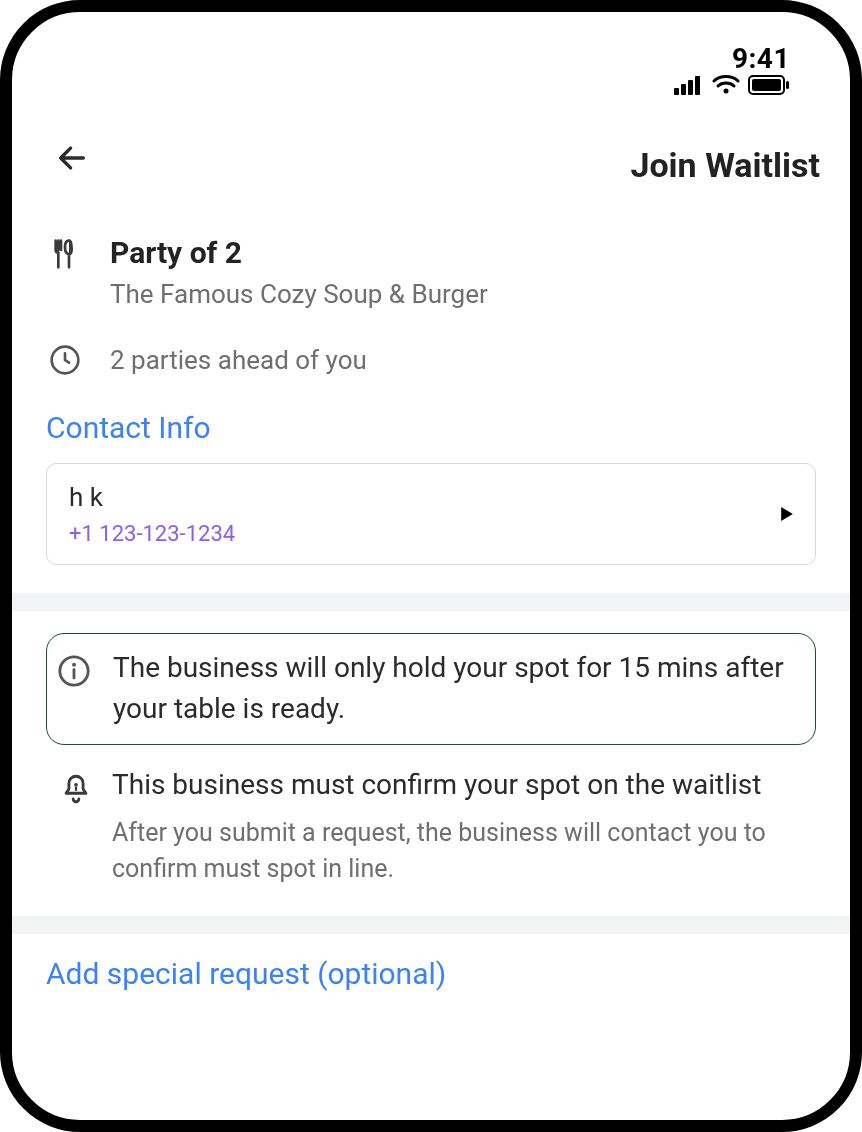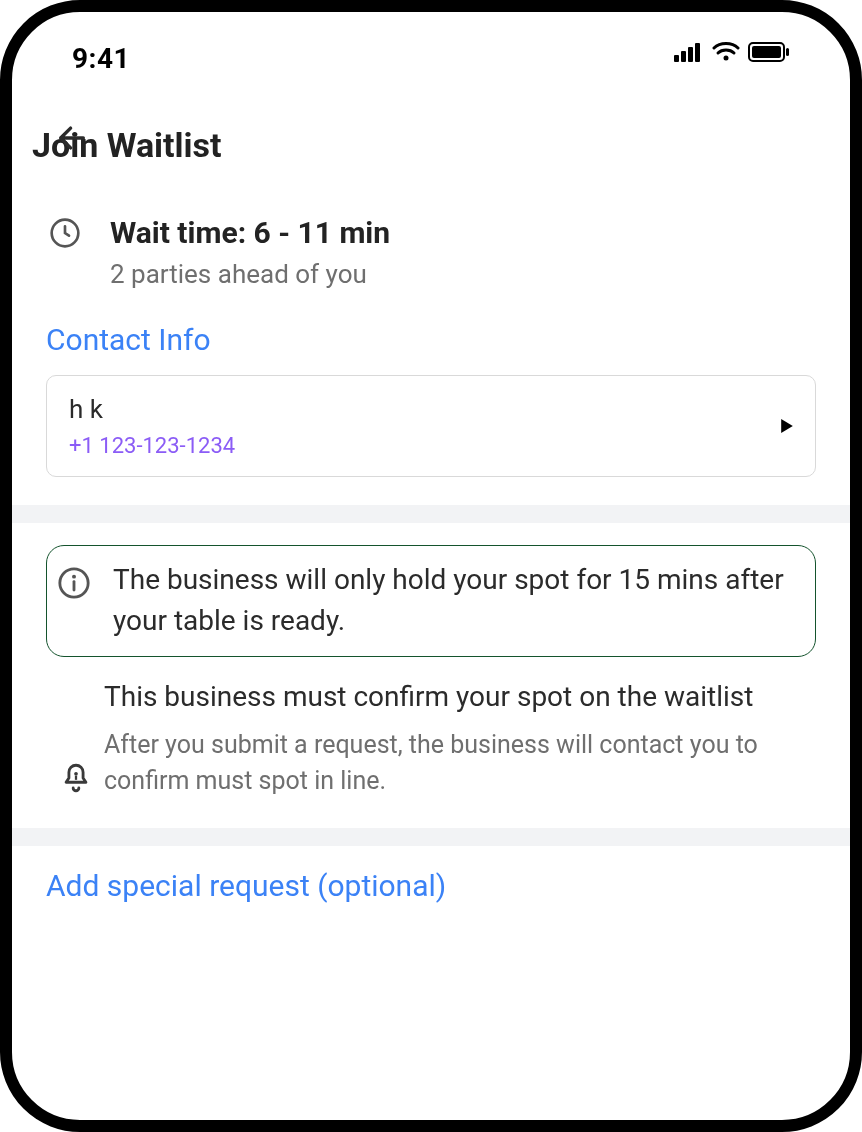--- a/index.html
+++ b/index.html
@@ -14,42 +14,43 @@
     height: 1132px;
     border: 12px solid #000;
     border-radius: 80px;
     background: #fff;
     overflow: hidden;
     position: relative;
   }
   .status-bar {
     display: flex;
     justify-content: space-between;
-    align-items: flex-start;
+    align-items: flex-end;
     padding: 30px 60px 10px 60px;
+    flex-direction: column;
   }
   .status-time {
     font-size: 28px;
     font-weight: 700;
     color: #000;
     letter-spacing: 0.5px;
   }
   .status-icons {
     display: flex;
     align-items: center;
     gap: 8px;
   }
   .status-icons svg { display: block; }
 
   .header {
     position: relative;
     display: flex;
     align-items: center;
-    justify-content: flex-start;
-    padding: 40px 30px 30px 20px;
+    justify-content: flex-end;
+    padding: 40px 30px 30px 36px;
   }
   .back-btn {
     position: absolute;
     left: 40px;
     top: 50%;
     transform: translateY(-50%);
     width: 40px;
     height: 40px;
     display: flex;
     align-items: center;
@@ -124,22 +125,22 @@
   }
   .highlight-inner { display: flex; gap: 22px; align-items: flex-start; }
   .notice-text {
     font-size: 28px;
     color: #2b2b2b;
     line-height: 1.45;
   }
 
   .notice-row {
     display: flex;
-    gap: 8px;
-    align-items: flex-end;
+    gap: 16px;
+    align-items: flex-start;
     margin-bottom: 16px;
     padding: 0 10px;
   }
   .notice-title {
     font-size: 28px;
     font-weight: 400;
     color: #2b2b2b;
     line-height: 1.45;
     margin-bottom: 10px;
   }
@@ -194,32 +195,45 @@
         <svg width="34" height="34" viewBox="0 0 24 24">
           <path d="M20 12H4M4 12L11 5M4 12L11 19" stroke="#2b2b2b" stroke-width="2.4" fill="none" stroke-linecap="round" stroke-linejoin="round"></path>
         </svg>
       </span>
     </div>
     <div class="page-title">Join Waitlist</div>
   </div>
 
   <div class="content">
 
+    <div class="info-row">
+      <div class="icon-col">
+        <span>
+          <svg width="32" height="34" viewBox="0 0 24 24">
+            <path d="M5 2v7a2 2 0 0 0 2 2V22M9 2v7M7 2v7M15 2c-2 0-3 2-3 5s1 5 3 5v10" stroke="#3a3a3a" stroke-width="2" fill="none" stroke-linecap="round" stroke-linejoin="round"></path>
+            <path d="M15 2c2 0 2 4 2 6s0 4-2 4" stroke="#3a3a3a" stroke-width="2" fill="#3a3a3a" stroke-linejoin="round"></path>
+          </svg>
+        </span>
+      </div>
+      <div class="text-col">
+        <div class="info-title">Party of 2</div>
+        <div class="info-sub">The Famous Cozy Soup &amp; Burger</div>
+      </div>
+    </div>
 
     <div class="info-row">
       <div class="icon-col">
         <span>
           <svg width="32" height="32" viewBox="0 0 24 24">
             <circle cx="12" cy="12" r="10" stroke="#555" stroke-width="2" fill="none"></circle>
             <path d="M12 7v5l3 2" stroke="#555" stroke-width="2" fill="none" stroke-linecap="round"></path>
           </svg>
         </span>
       </div>
       <div class="text-col">
-        <div class="info-title">Wait time: 6 - 11 min</div>
         <div class="info-sub">2 parties ahead of you</div>
       </div>
     </div>
 
     <div class="section-heading">Contact Info</div>
     <div class="contact-card">
       <div class="contact-text">
         <div class="contact-name">h k</div>
         <div class="contact-phone">+1 123-123-1234</div>
       </div>

